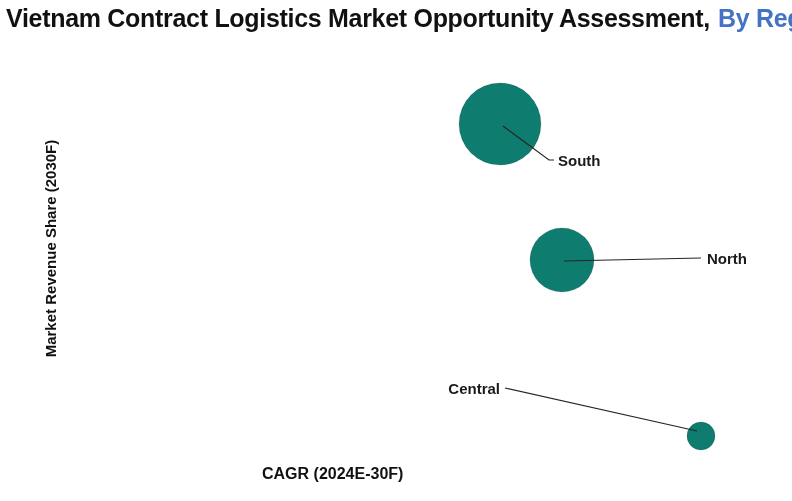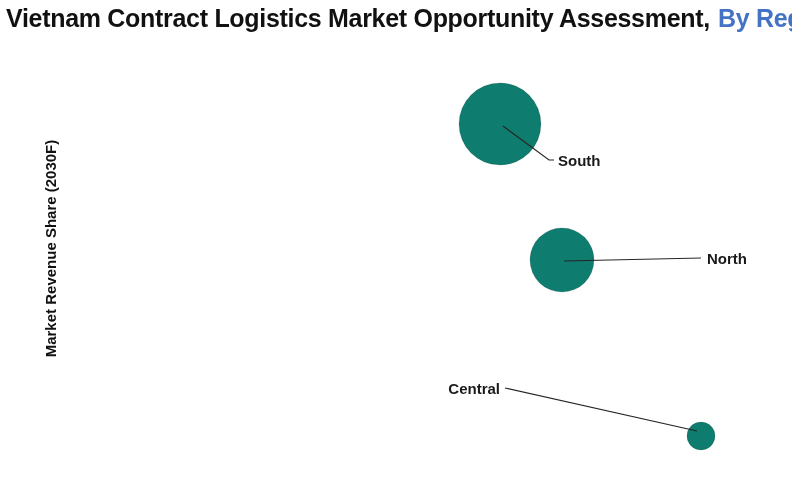--- a/index.html
+++ b/index.html
@@ -79,13 +79,14 @@
       <text x="558" y="166" text-anchor="start" class="bubble-label">South</text>
       <circle cx="562" cy="260" r="32" fill="#0E7C6E" stroke="rgba(0,0,0,0.12)" stroke-width="1"></circle>
       <polyline points="564,261 701,258" fill="none" stroke="#262626" stroke-width="1.2"></polyline>
       <text x="707" y="264" text-anchor="start" class="bubble-label">North</text>
       <circle cx="701" cy="436" r="14" fill="#0E7C6E" stroke="rgba(0,0,0,0.12)" stroke-width="1"></circle>
       <polyline points="505,388 697,431" fill="none" stroke="#262626" stroke-width="1.2"></polyline>
       <text x="500" y="394" text-anchor="end" class="bubble-label">Central</text>
     </svg>
 
   <div class="ylabel">Market Revenue Share (2030F)</div>
+  <div class="xlabel">CAGR (2024E-30F)</div>
 </div>
 
 </body></html>

